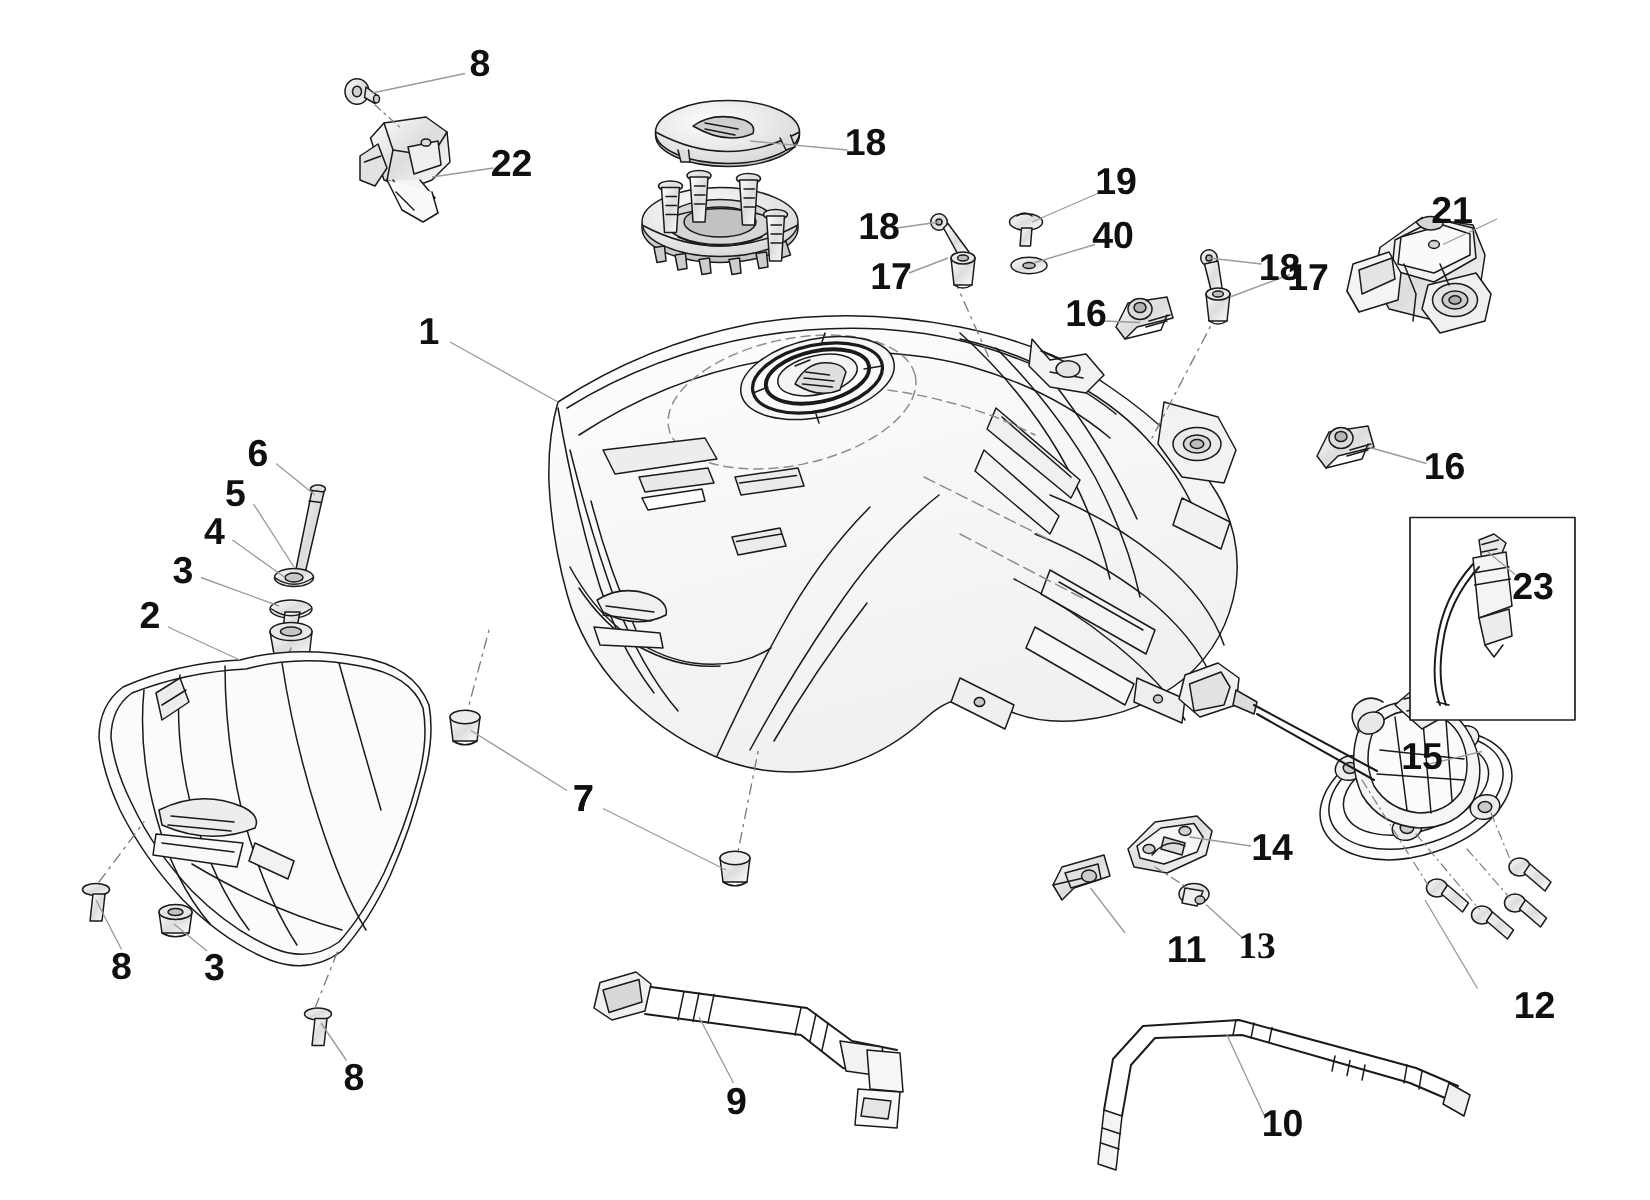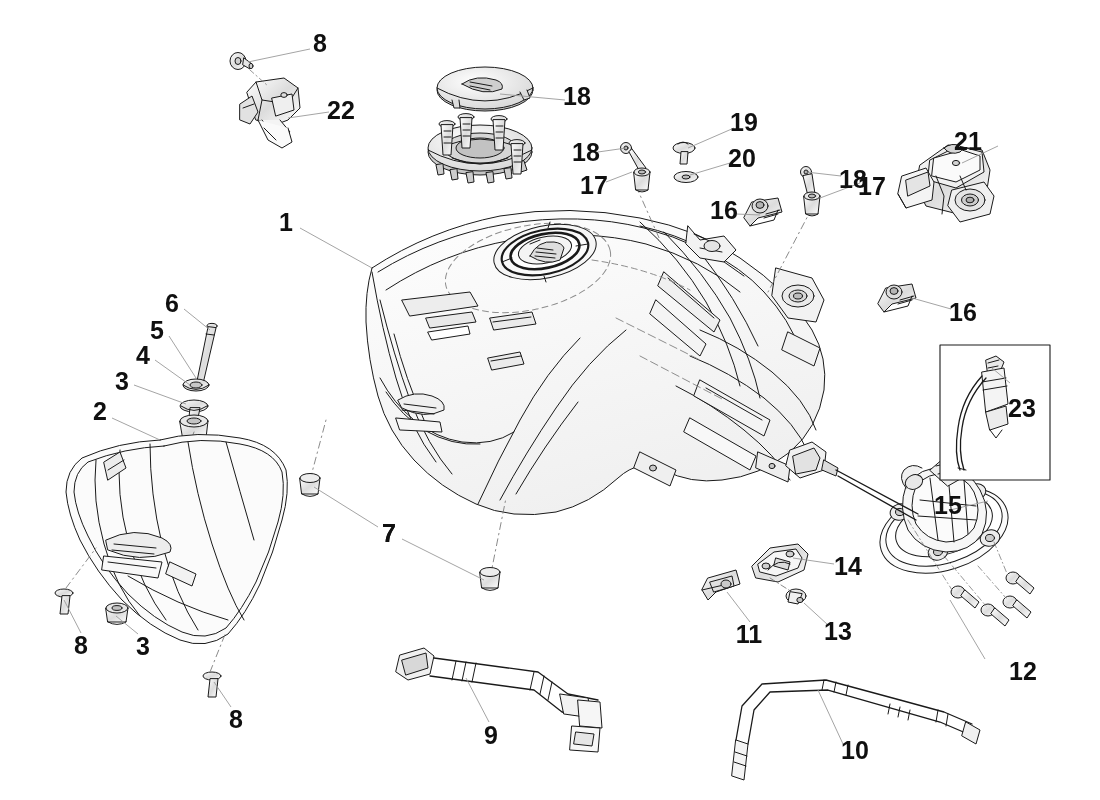--- a/index.html
+++ b/index.html
@@ -506,32 +506,32 @@
       <div class="cal" style="left: 143px; top: 355px;">4</div>
       <div class="cal" style="left: 157px; top: 330px;">5</div>
       <div class="cal" style="left: 172px; top: 303px;">6</div>
       <div class="cal" style="left: 320px; top: 43px;">8</div>
       <div class="cal" style="left: 81px; top: 645px;">8</div>
       <div class="cal" style="left: 236px; top: 719px;">8</div>
       <div class="cal" style="left: 389px; top: 533px;">7</div>
       <div class="cal" style="left: 389px; top: 533px;">7</div>
       <div class="cal" style="left: 491px; top: 735px;">9</div>
       <div class="cal" style="left: 855px; top: 750px;">10</div>
-      <div class="cal" style="left: 749px; top: 634px;">11</div>
+      <div class="cal" style="left: 791px; top: 634px;">11</div>
       <div class="cal" style="left: 1002px; top: 671px; margin-left: 21px;">12</div>
-      <div class="cal" style="left: 838px; top: 631px;">13</div>
+      <div class="cal" style="left: 838px; top: 631px; font-family: Liberation Serif, serif;">13</div>
       <div class="cal" style="left: 848px; top: 566px;">14</div>
       <div class="cal" style="left: 948px; top: 505px;">15</div>
       <div class="cal" style="left: 724px; top: 210px;">16</div>
       <div class="cal" style="left: 963px; top: 312px;">16</div>
       <div class="cal" style="left: 594px; top: 185px;">17</div>
       <div class="cal" style="left: 872px; top: 186px;">17</div>
       <div class="cal" style="left: 586px; top: 152px;">18</div>
       <div class="cal" style="left: 853px; top: 179px;">18</div>
       <div class="cal" style="left: 744px; top: 122px;">19</div>
-      <div class="cal" style="left: 742px; top: 158px;">20</div>
+      <div class="cal" style="left: 742px; top: 158px;">40</div>
       <div class="cal" style="left: 968px; top: 141px;">21</div>
       <div class="cal" style="left: 341px; top: 110px;">22</div>
-      <div class="cal" style="left: 1022px; top: 408px;">23</div>
+      <div class="cal" style="left: 1022px; top: 392px;">23</div>
       <div class="cal" style="left: 577px; top: 96px;">18</div>
     </div>
 
 </div>
 
 </body></html>

